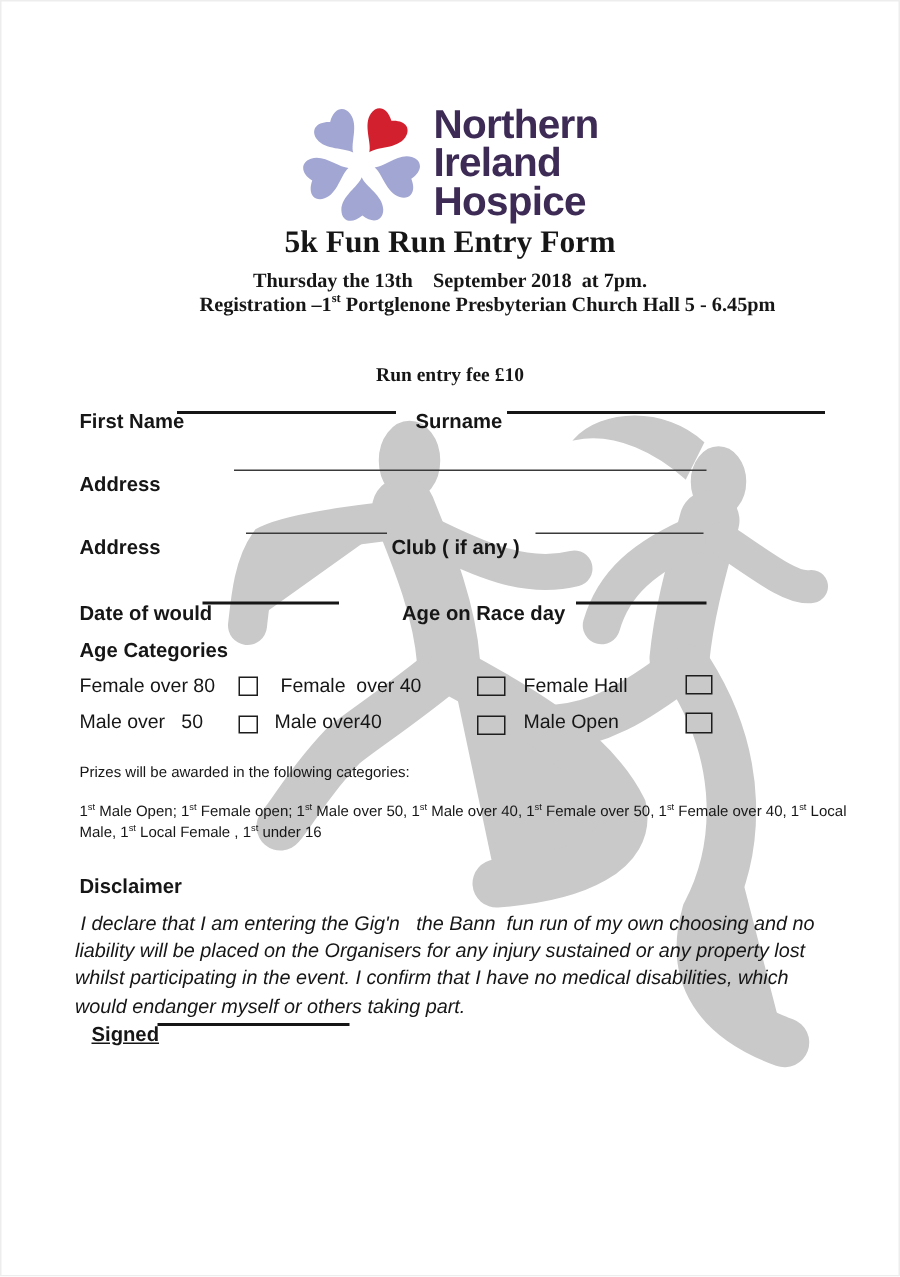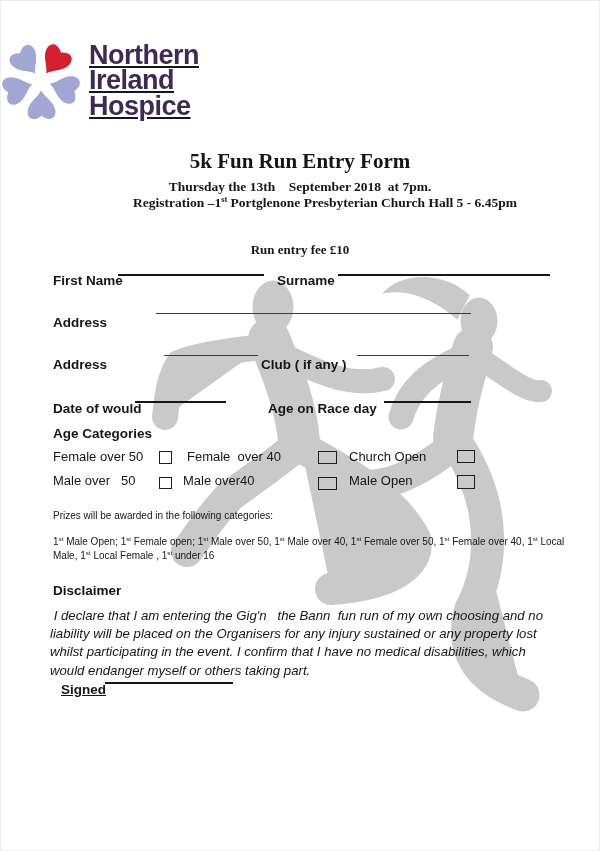--- a/index.html
+++ b/index.html
@@ -6,21 +6,21 @@
   #page{
     position:relative;width:600px;height:851px;background:#fff;
     font-family:"Liberation Sans",sans-serif;color:#161616;
     border:1px solid #ededed;box-sizing:border-box;overflow:hidden;
   }
   
   #watermark{position:absolute;left:0;top:258px;width:600px;height:470px;z-index:0;}
   #watermark *{fill:var(--watermark-grey);stroke:var(--watermark-grey);}
   .content{position:relative;z-index:1;}
   
-  .logo-row{position:absolute;top:40px;left:0;width:100%;display:flex;justify-content:flex-start;align-items:center;gap:8px;text-decoration:underline;}
+  .logo-row{position:absolute;top:68px;left:0;width:100%;display:flex;justify-content:center;align-items:center;gap:8px;}
   .logo-text{font-weight:bold;font-size:27px;line-height:0.93;letter-spacing:-0.5px;color:var(--logo-purple);}
   
   .serif{font-family:"Liberation Serif",serif;font-weight:bold;text-align:center;position:absolute;left:0;width:100%;}
   .title{top:148px;font-size:21px;}
   .dateline{top:178px;font-size:13.5px;white-space:pre;}
   .regline{top:194px;font-size:13.5px;padding-left:25px;}
   .feeline{top:241px;font-size:13px;}
   
   .lbl{position:absolute;font-size:13.5px;font-weight:bold;white-space:pre;}
   .wline{position:absolute;border-bottom:2px solid #161616;height:0;}
@@ -95,25 +95,25 @@
     <div class="lbl" style="left:260px;top:356px;">Club ( if any )</div>
     <div class="wline thin" style="left:356px;top:354px;width:112px;"></div>
 
     <div class="lbl" style="left:52px;top:400px;">Date of would</div>
     <div class="wline" style="left:134px;top:400px;width:91px;"></div>
     <div class="lbl" style="left:267px;top:400px;">Age on Race day</div>
     <div class="wline" style="left:383px;top:400px;width:87px;"></div>
 
     <div class="lbl heading-ul" style="left:52px;top:425px;">Age Categories</div>
 
-    <div class="catlbl" style="left:52px;top:448px;">Female over 50</div>
+    <div class="catlbl" style="left:52px;top:448px;">Female over 80</div>
     <div class="checkbox" style="left:158px;top:450px;width:13px;height:13px;"></div>
     <div class="catlbl" style="left:186px;top:448px;">Female  over 40</div>
     <div class="checkbox" style="left:317px;top:450px;width:19px;height:13px;"></div>
-    <div class="catlbl" style="left:348px;top:448px;">Church Open</div>
+    <div class="catlbl" style="left:348px;top:448px;">Female Hall</div>
     <div class="checkbox" style="left:456px;top:449px;width:18px;height:13px;"></div>
 
     <div class="catlbl" style="left:52px;top:472px;">Male over   50</div>
     <div class="checkbox" style="left:158px;top:476px;width:13px;height:12px;"></div>
     <div class="catlbl" style="left:182px;top:472px;">Male over40</div>
     <div class="checkbox" style="left:317px;top:476px;width:19px;height:13px;"></div>
     <div class="catlbl" style="left:348px;top:472px;">Male Open</div>
     <div class="checkbox shaded" style="left:456px;top:474px;width:18px;height:14px;"></div>
 
     <div class="body-text" style="left:52px;top:508px;width:515px;">Prizes will be awarded in the following categories:</div>

